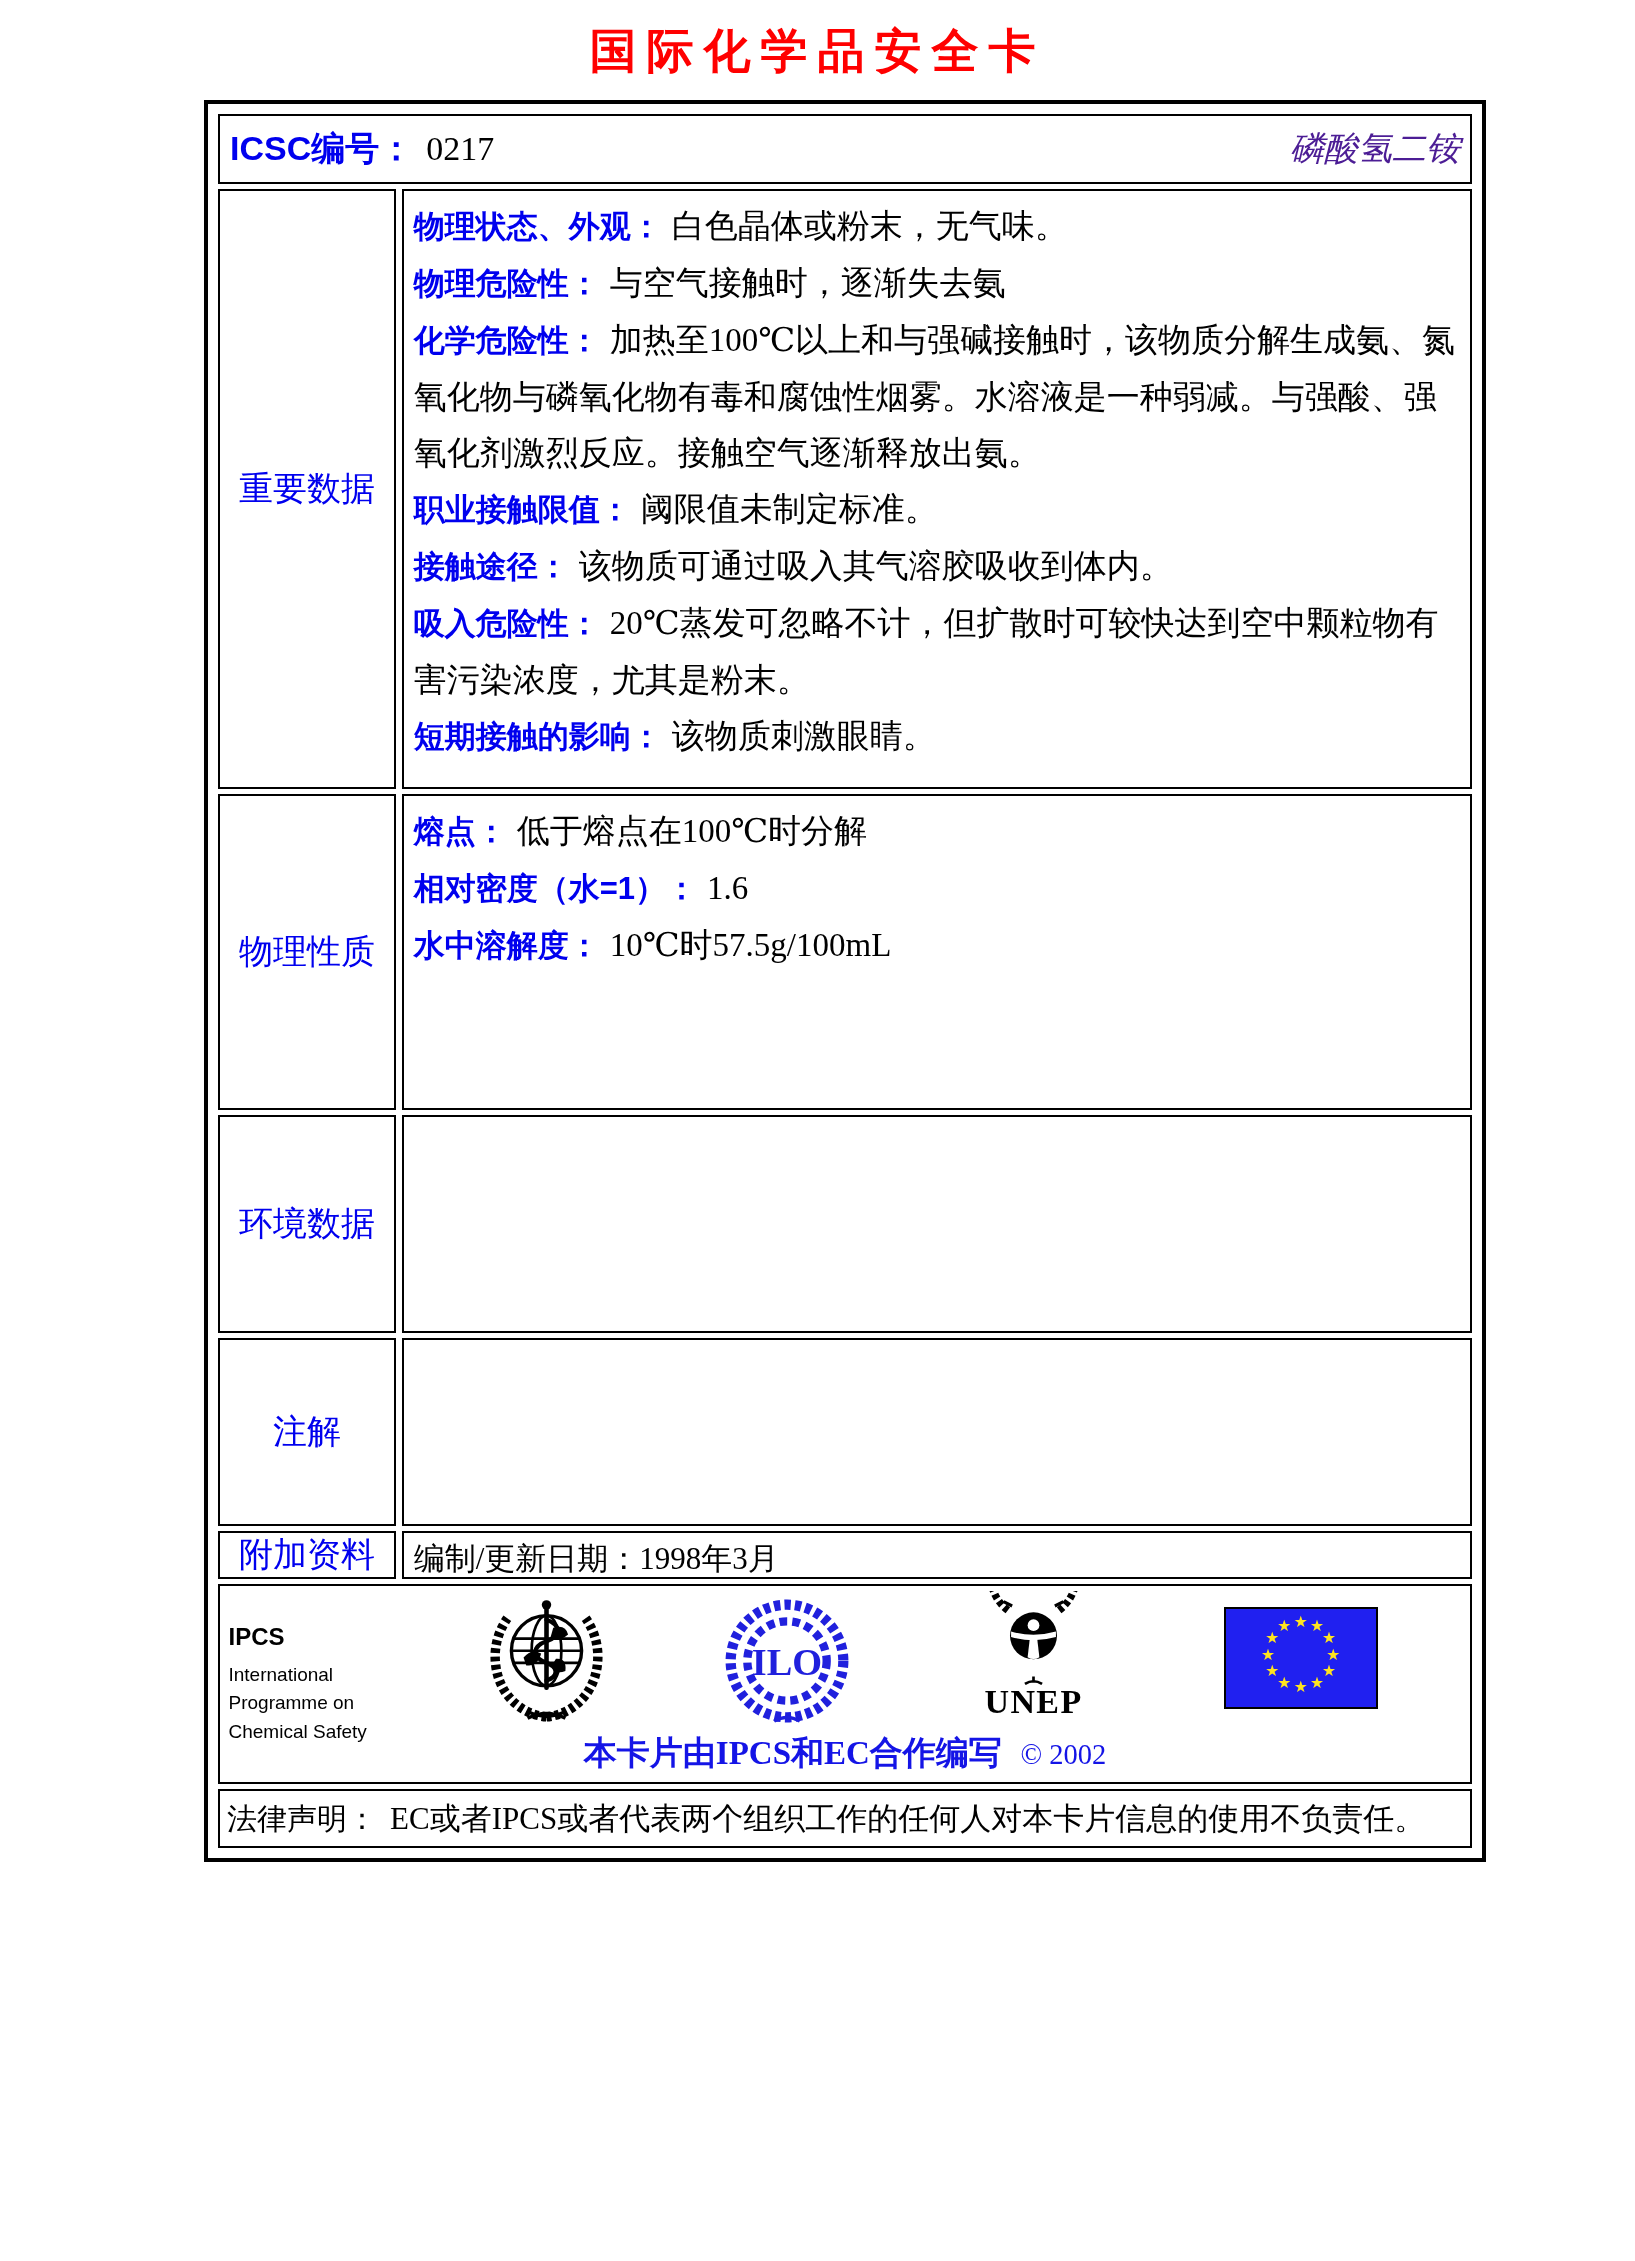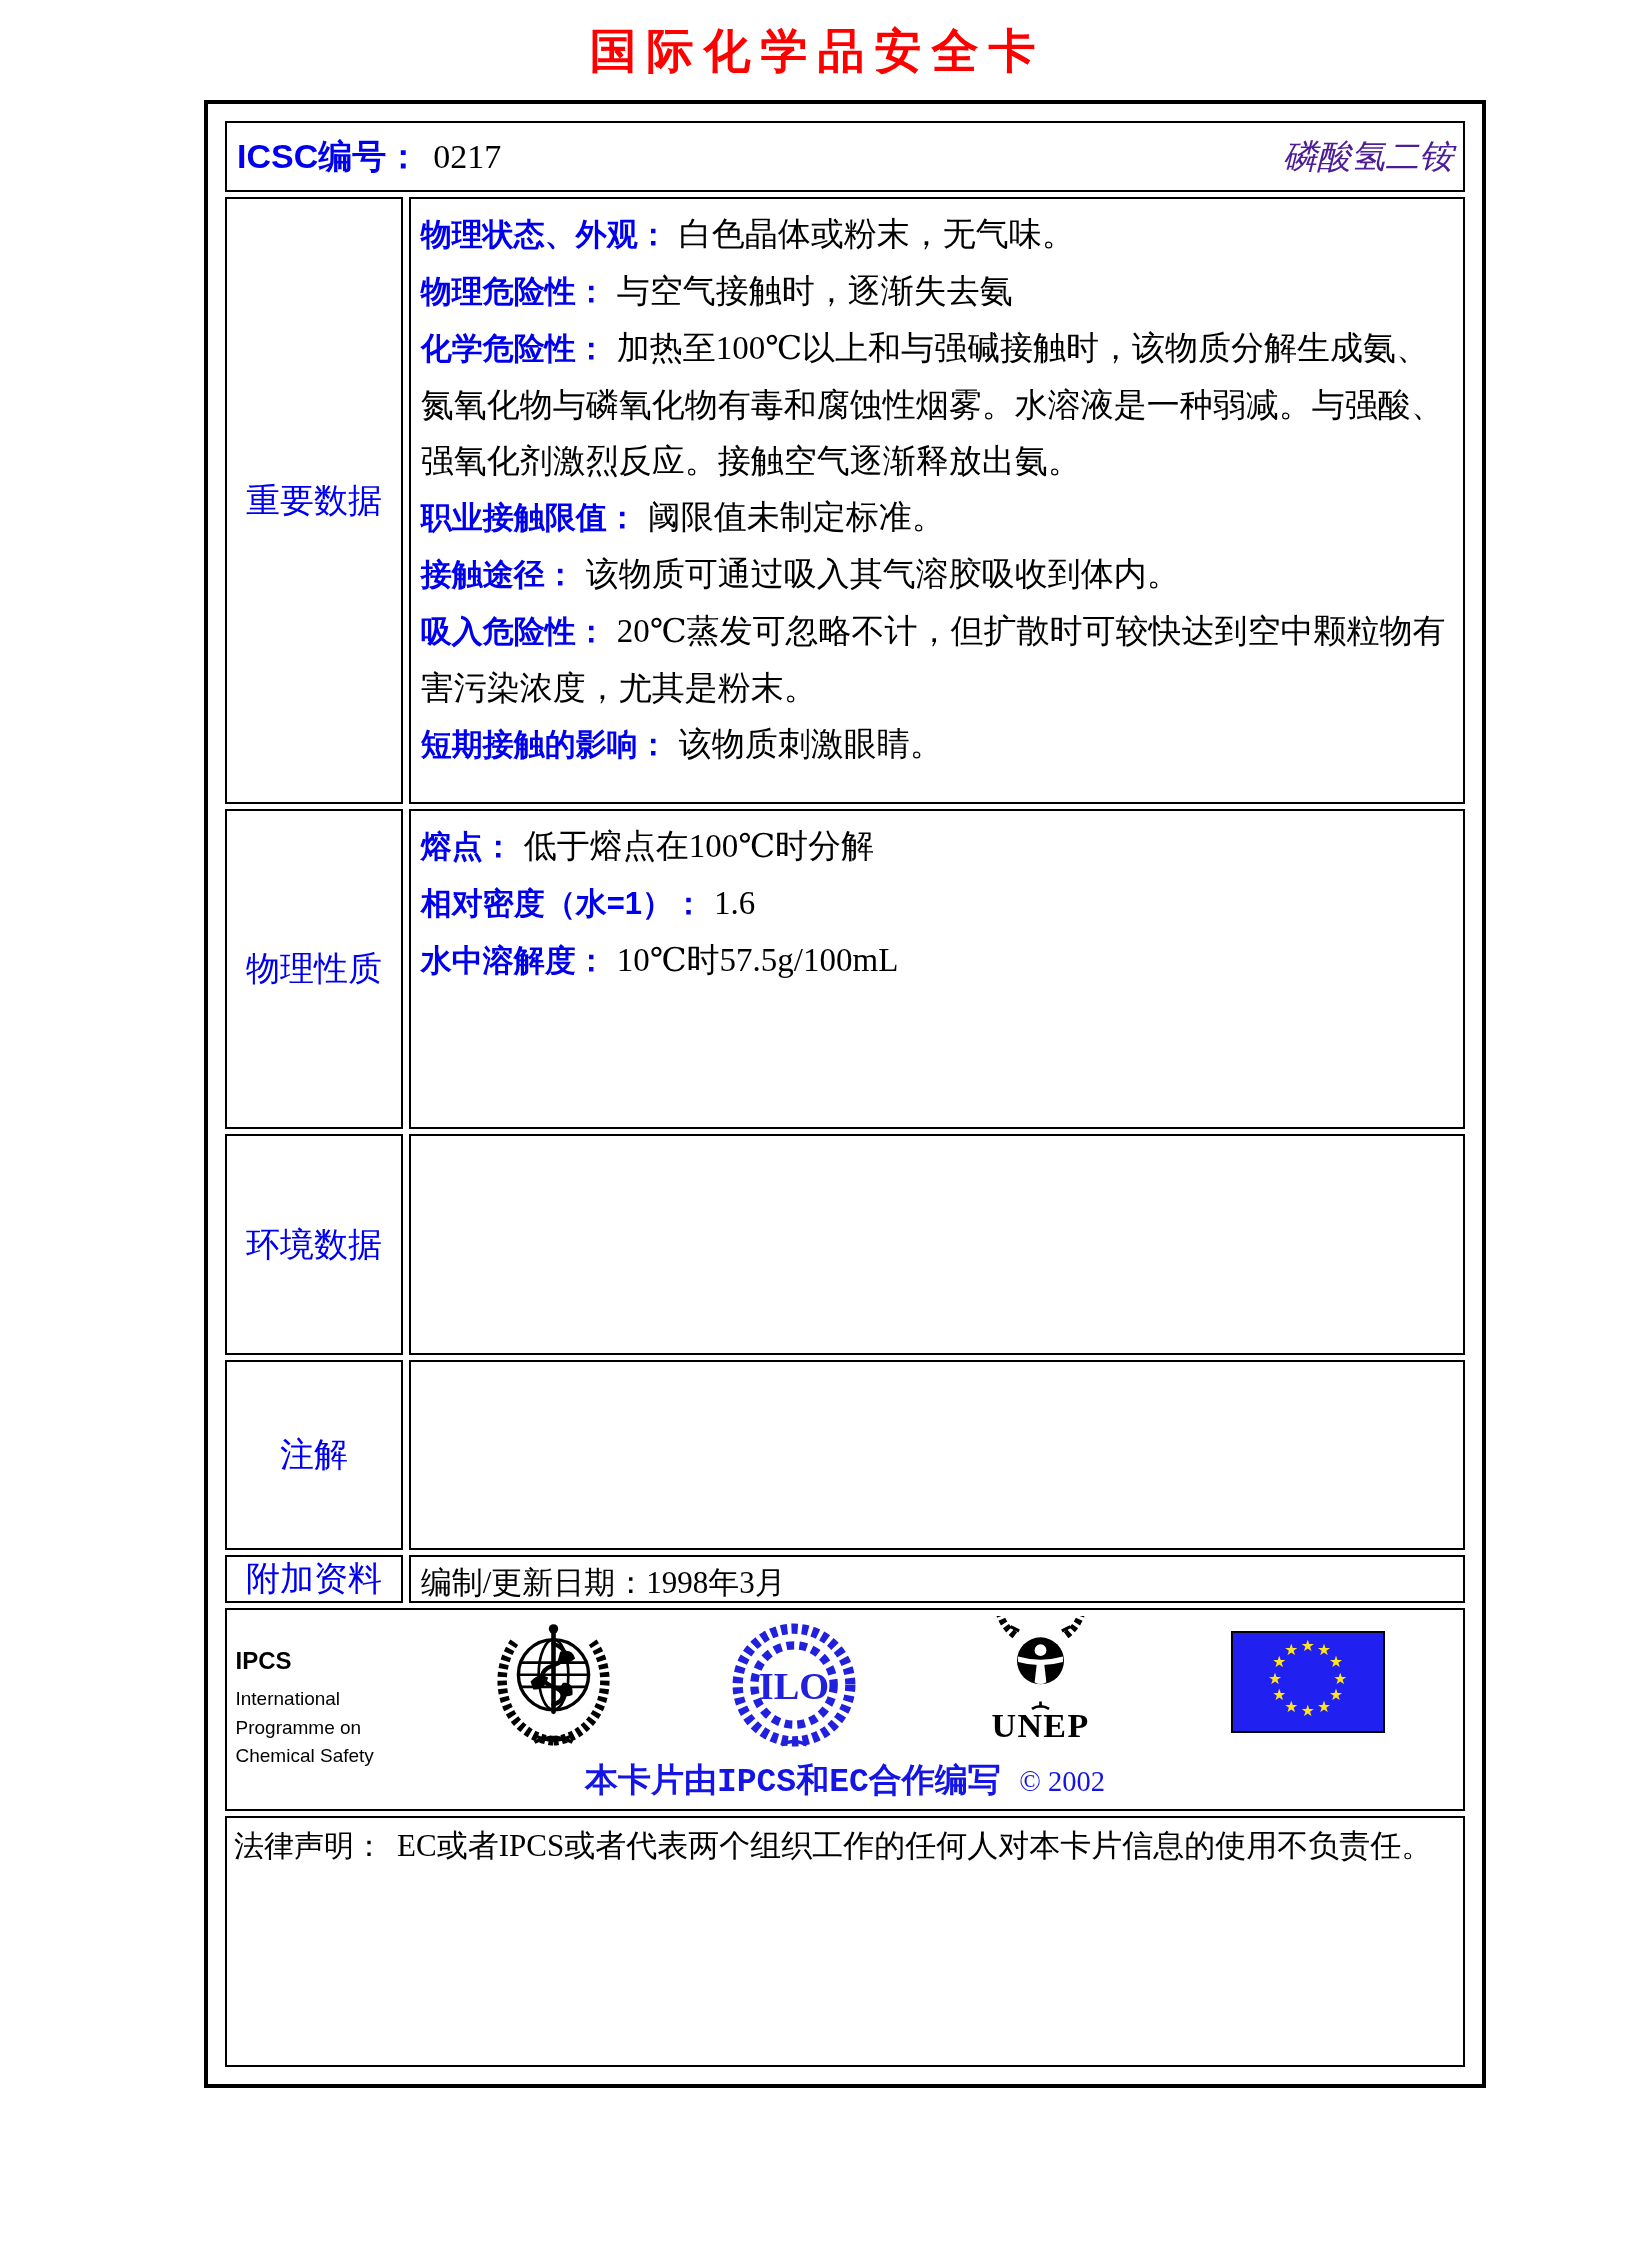--- a/index.html
+++ b/index.html
@@ -14,23 +14,23 @@
   .page-title {
     position: absolute; top: 20px; left: 0; width: 100%;
     text-align: center;
     font-family: "DejaVu Serif", "Liberation Serif", serif;
     font-weight: 700; font-size: 47px; letter-spacing: 10px;
     color: #ff0000;
   }
 
   .card {
     position: absolute; left: 204px; top: 100px;
-    width: 1282px; height: 1988px;
+    width: 1282px; height: 1762px;
     border: 4.3px solid #000;
-    padding: 17px;
+    padding: 10px;
     display: flex; flex-direction: column; gap: 5px;
     background: #fff;
   }
 
   .row { display: flex; gap: 5.7px; }
   .box { border: 2.1px solid #000; background: #fff; }
 
   
   .r-header   { height: 71px; }
   .r-important{ height: 607px; }
@@ -88,21 +88,21 @@
   .unep-text { font-family: "Liberation Serif", "DejaVu Serif", serif;
     font-weight: 700; font-size: 34px; letter-spacing: 1.4px; color: #000; margin-top: -4.3px; }
   .eu-flag   { position: absolute; left: 1004px; top: 21.4px;
     width: 154px; height: 102px; background: #2020f0; border: 2.1px solid #000; }
 
   .logos-caption {
     position: absolute; bottom: 5.7px; left: 0; width: 100%;
     text-align: center; color: #1414e6;
   }
   .caption-main {
-    font-family: Liberation Mono, monospace;
+    font-family: Liberation Serif, serif;
     font-weight: 700; font-size: 33px;
   }
   .caption-copy {
     font-family: "Liberation Serif", "DejaVu Serif", serif;
     font-weight: 400; font-size: 28.5px; margin-left: 15.7px;
   }
 
   
   .legal-inner { padding: 8.5px 7.1px; font-size: 31px; line-height: 38px; }
   .legal-label {

